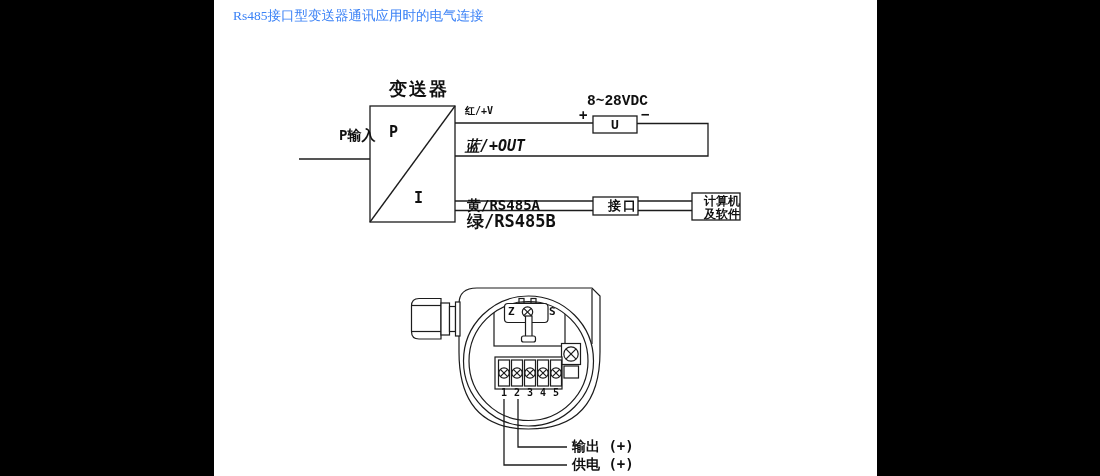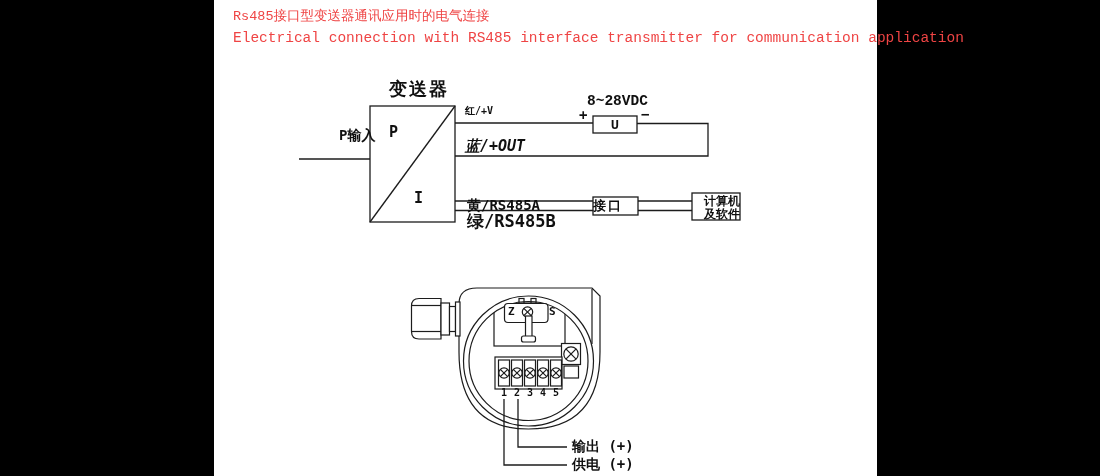--- a/index.html
+++ b/index.html
@@ -1,20 +1,20 @@
 <!DOCTYPE html>
 <html><head>
 <meta charset="utf-8">
 <style>
   html,body{margin:0;padding:0;background:#000;}
   #canvas{position:relative;width:1100px;height:476px;background:#000;overflow:hidden;
           font-family:"Liberation Sans","DejaVu Sans",sans-serif;}
   #panel{position:absolute;left:214px;top:0;width:663px;height:476px;background:#fff;}
   .abs{position:absolute;white-space:nowrap;}
-  .title{color:#ef4444;font-family:Liberation Mono, monospace;}
+  .title{color:#3b82f6;font-family:Liberation Serif, serif;}
   .dlabel{position:absolute;white-space:nowrap;color:#101010;font-weight:bold;
           font-family:"DejaVu Sans Mono","Liberation Mono",monospace;line-height:1.05;}
   .ctr{transform:translateX(-50%);}
   svg{position:absolute;left:0;top:0;}
 </style>
 </head>
 <body>
 
 <div id="canvas">
   <div id="panel"></div>
@@ -111,35 +111,34 @@
             <line x1="552.3" y1="376.7" x2="559.7" y2="369.3"></line>
         </g>
       </g>
 
       <path d="M518,399 V447 H567" stroke-width="1.3"></path>
       <path d="M504,399 V465 H567" stroke-width="1.3"></path>
     </g>
   </svg>
 
   <div class="abs title" style="left:233px;top:7px;font-size:13.5px;">Rs485接口型变送器通讯应用时的电气连接</div>
-  <div class="abs title" style="left:233px;top:30px;font-size:14.5px;">Electrical connection with RS485 interface transmitter for communication application</div>
 
   <div class="dlabel" style="left:389px;top:80px;font-size:18px;letter-spacing:2px;">变送器</div>
   <div class="dlabel" style="left:311px;top:128px;font-size:14px;margin-left:28px;">P输入</div>
   <div class="dlabel" style="left:389px;top:125px;font-size:15px;">P</div>
   <div class="dlabel" style="left:414px;top:191px;font-size:15px;">I</div>
   <div class="dlabel" style="left:465px;top:106px;font-size:10px;">红/+V</div>
   <div class="dlabel" style="left:465px;top:139px;font-size:15px;font-style:italic;">蓝/+OUT</div>
   <div class="dlabel" style="left:467px;top:198px;font-size:14px;">黄/RS485A</div>
   <div class="dlabel" style="left:467px;top:213px;font-size:17px;">绿/RS485B</div>
   <div class="dlabel" style="left:587px;top:94px;font-size:14.5px;font-family:Liberation Mono, monospace;">8~28VDC</div>
   <div class="dlabel" style="left:579px;top:108px;font-size:14px;">+</div>
   <div class="dlabel" style="left:641px;top:107px;font-size:14px;">−</div>
   <div class="dlabel" style="left:593px;top:117.5px;width:44px;text-align:center;font-size:13px;">U</div>
-  <div class="dlabel" style="left:593px;top:199px;width:45px;text-align:left;font-size:13px;letter-spacing:2px;">接口</div>
+  <div class="dlabel" style="left:593px;top:199px;width:45px;text-align:right;font-size:13px;letter-spacing:2px;">接口</div>
   <div class="dlabel" style="left:692px;top:195px;width:60px;text-align:center;font-size:12px;line-height:12.5px;">
     <div>计算机</div>
     <div>及软件</div>
   </div>
 
   <div class="dlabel" style="left:508px;top:306px;font-size:11px;">Z</div>
   <div class="dlabel" style="left:549px;top:306px;font-size:11px;">S</div>
   <div class="dlabel ctr" style="left:504px;top:388px;font-size:10px;">1</div>
   <div class="dlabel ctr" style="left:517px;top:388px;font-size:10px;">2</div>
   <div class="dlabel ctr" style="left:530px;top:388px;font-size:10px;">3</div>

